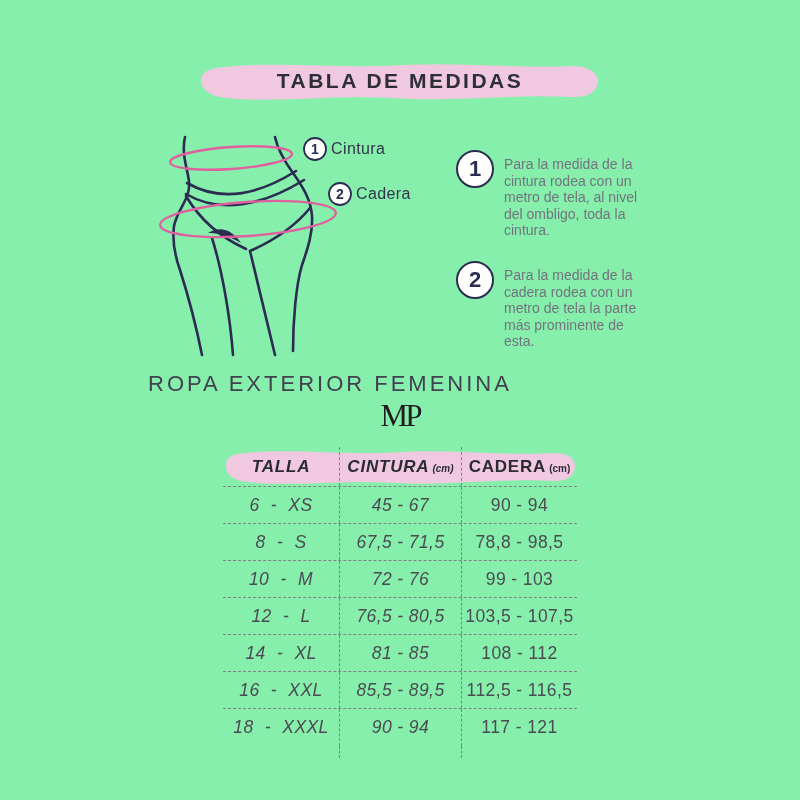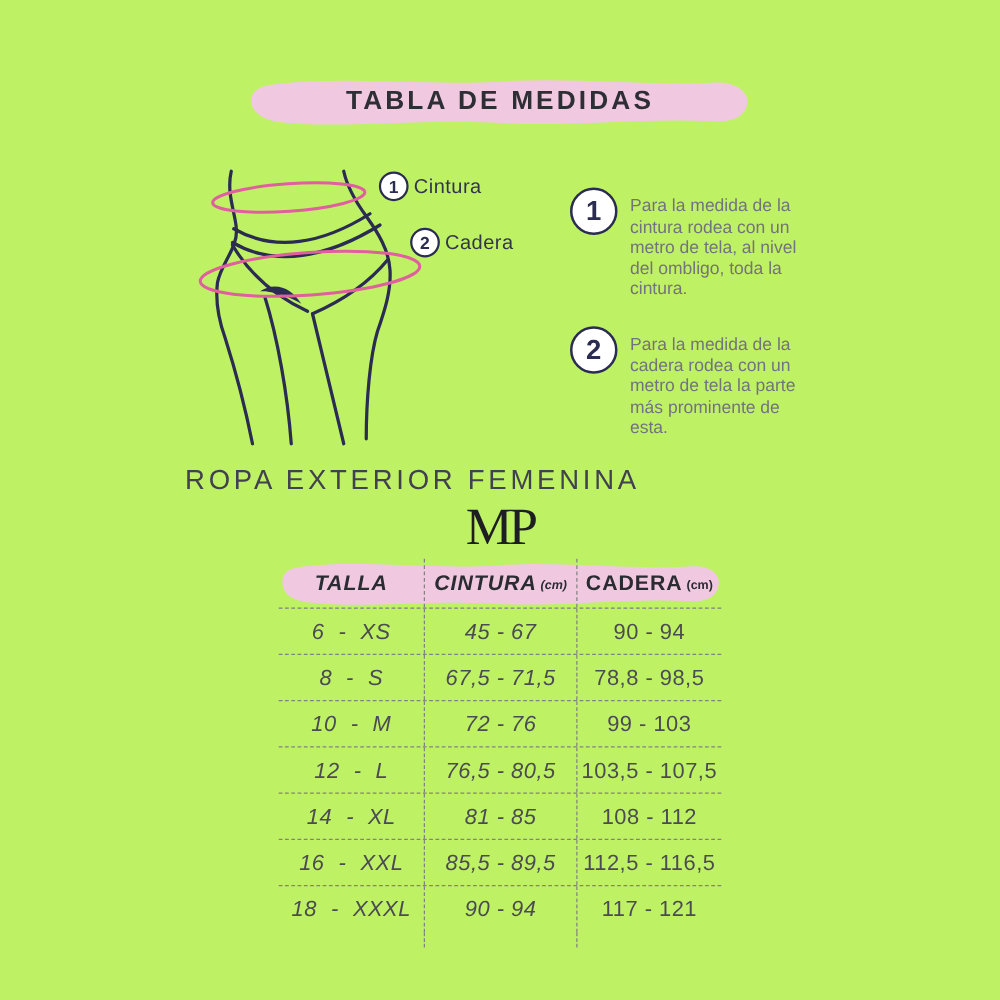--- a/index.html
+++ b/index.html
@@ -1,21 +1,21 @@
 <!DOCTYPE html>
 <html><head>
 <meta charset="utf-8">
 <style>
   * { margin: 0; padding: 0; box-sizing: border-box; }
   html, body { background: #ffffff; }
   body { font-family: "Liberation Sans", "DejaVu Sans", sans-serif; }
   .canvas {
     position: relative;
     width: 800px; height: 800px;
-    background: #bef264;
+    background: #86efac;
     overflow: hidden;
   }
 
   
   .banner { position: absolute; left: 198px; top: 60px; width: 404px; height: 42px; }
   .banner svg { position: absolute; inset: 0; }
   .banner .banner-title {
     position: absolute; inset: 0;
     display: flex; align-items: center; justify-content: center;
     font-size: 21px; font-weight: bold; letter-spacing: 2.5px;
@@ -48,21 +48,21 @@
   
   .section-title {
     position: absolute; left: 0; top: 371px; width: 660px;
     text-align: center; font-size: 22px; letter-spacing: 3px;
     color: #41414f;
   }
   .brand-logo {
     position: absolute; left: 0; top: 398px; width: 800px;
     text-align: center;
     font-family: "Liberation Serif", "DejaVu Serif", serif;
-    font-size: 42px; letter-spacing: -3px; color: #1d1d22;
+    font-size: 31px; letter-spacing: -3px; color: #1d1d22;
   }
 
   
   .size-table { position: absolute; left: 223px; top: 447px; width: 354px; }
   .thead {
     position: relative; height: 40px;
     display: grid; grid-template-columns: 33.05% 34.46% 32.49%;
     border-bottom: 1.6px dashed #7f7f7f;
   }
   .thead .band { position: absolute; left: 0; top: 0; width: 354px; height: 38px; z-index: 0; }

